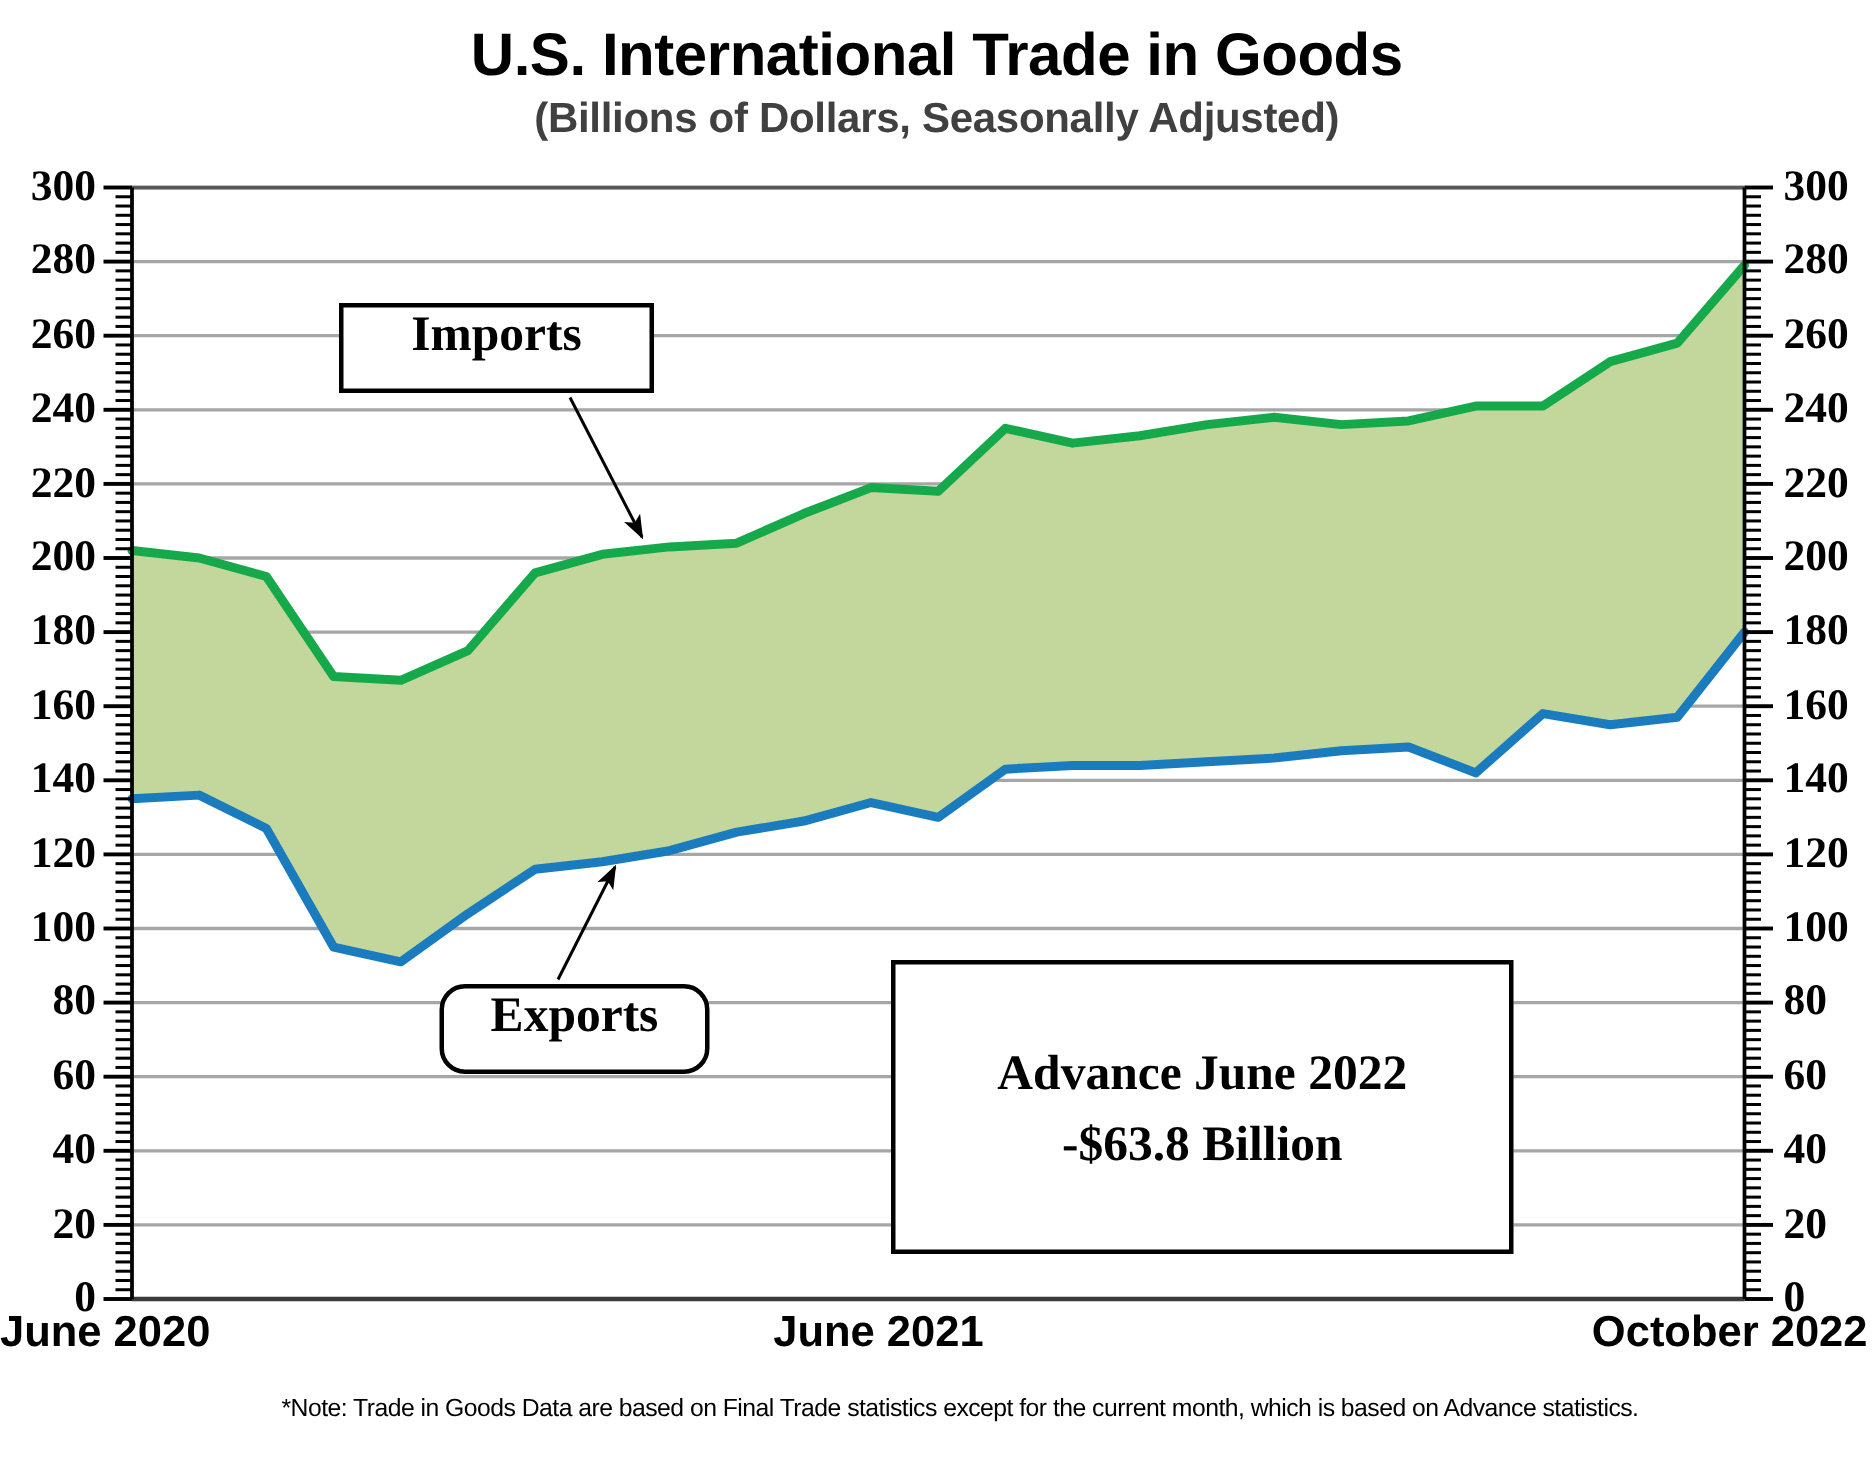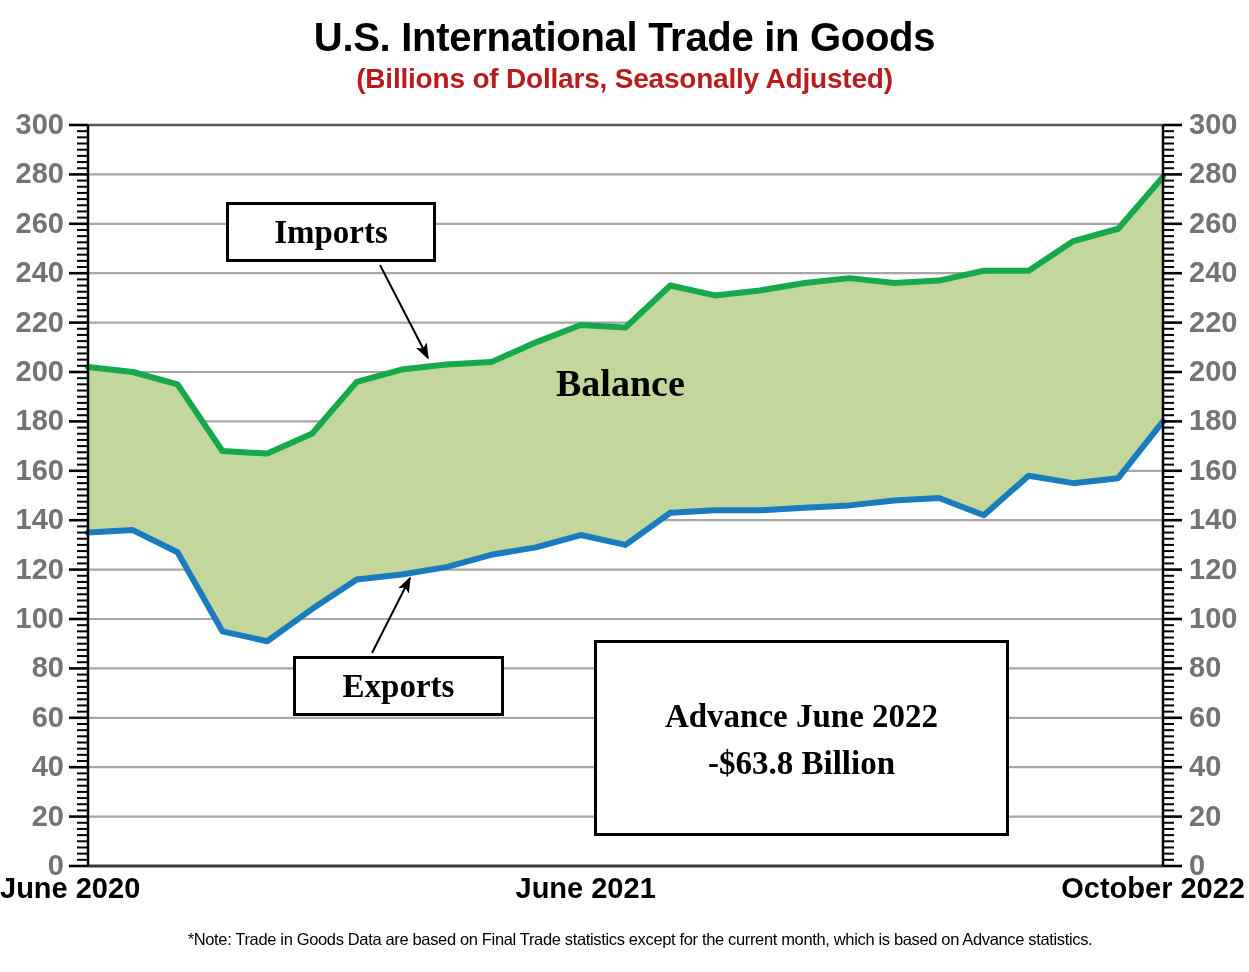--- a/index.html
+++ b/index.html
@@ -30,39 +30,39 @@
     line-height: 46px;
     letter-spacing: -0.3px;
     color: #000;
   }
   #chart-subtitle {
     font-family: "Liberation Sans", sans-serif;
     font-weight: bold;
     font-size: 28px;
     line-height: 34px;
     letter-spacing: -0.2px;
-    color: #b91c1c;
+    color: #404040;
     margin-top: 2px;
   }
 
   
   #plot-wrap {
     position: absolute;
     left: 0; top: 0;
     width: 1249px; height: 972px;
   }
   #plot-svg { display: block; }
 
   
   .ytick-label {
     position: absolute;
-    font-family: Liberation Sans, sans-serif;
+    font-family: Liberation Serif, serif;
     font-weight: bold;
     font-size: 29px;
-    color: #737373;
+    color: #000000;
     line-height: 1;
     white-space: nowrap;
   }
   .ytick-left  { right: 1185px; text-align: right; }
   .ytick-right { left: 1189px;  text-align: left;  }
 
   .xtick-label {
     position: absolute;
     font-family: "Liberation Sans", sans-serif;
     font-weight: bold;
@@ -71,35 +71,35 @@
     white-space: nowrap;
     top: 872px;
   }
 
   
   .callout {
     position: absolute;
     background: #ffffff;
     border: 3px solid #000000;
     display: flex;
-    align-items: center;
     justify-content: center;
     font-family: "Liberation Serif", serif;
     font-weight: bold;
     color: #000;
   }
   #imports-box {
     left: 226px; top: 202px;
     width: 210px; height: 60px;
     font-size: 33px;
   }
   #exports-box {
     left: 293px; top: 656px;
-    width: 211px; height: 60px;
+    width: 180px; height: 60px;
     font-size: 33px;
+    border-radius: 17px;
   }
   #advance-box {
     left: 594px; top: 640px;
     width: 415px; height: 196px;
     flex-direction: column;
     font-size: 33px;
     line-height: 47px;
     text-align: center;
     padding-top: 4px;
   }
@@ -467,21 +467,20 @@
     </div>
 
   <div class="callout" id="imports-box">
     <span>Imports</span>
   </div>
 
   <div class="callout" id="exports-box">
     <span>Exports</span>
   </div>
 
-  <div id="balance-label">Balance</div>
 
   <div class="callout" id="advance-box">
     <div>Advance June 2022</div>
     <div>-$63.8 Billion</div>
   </div>
 
   <div id="footnote">*Note: Trade in Goods Data are based on Final Trade statistics except for the current month, which is based on Advance statistics.</div>
 
 </div>
 

